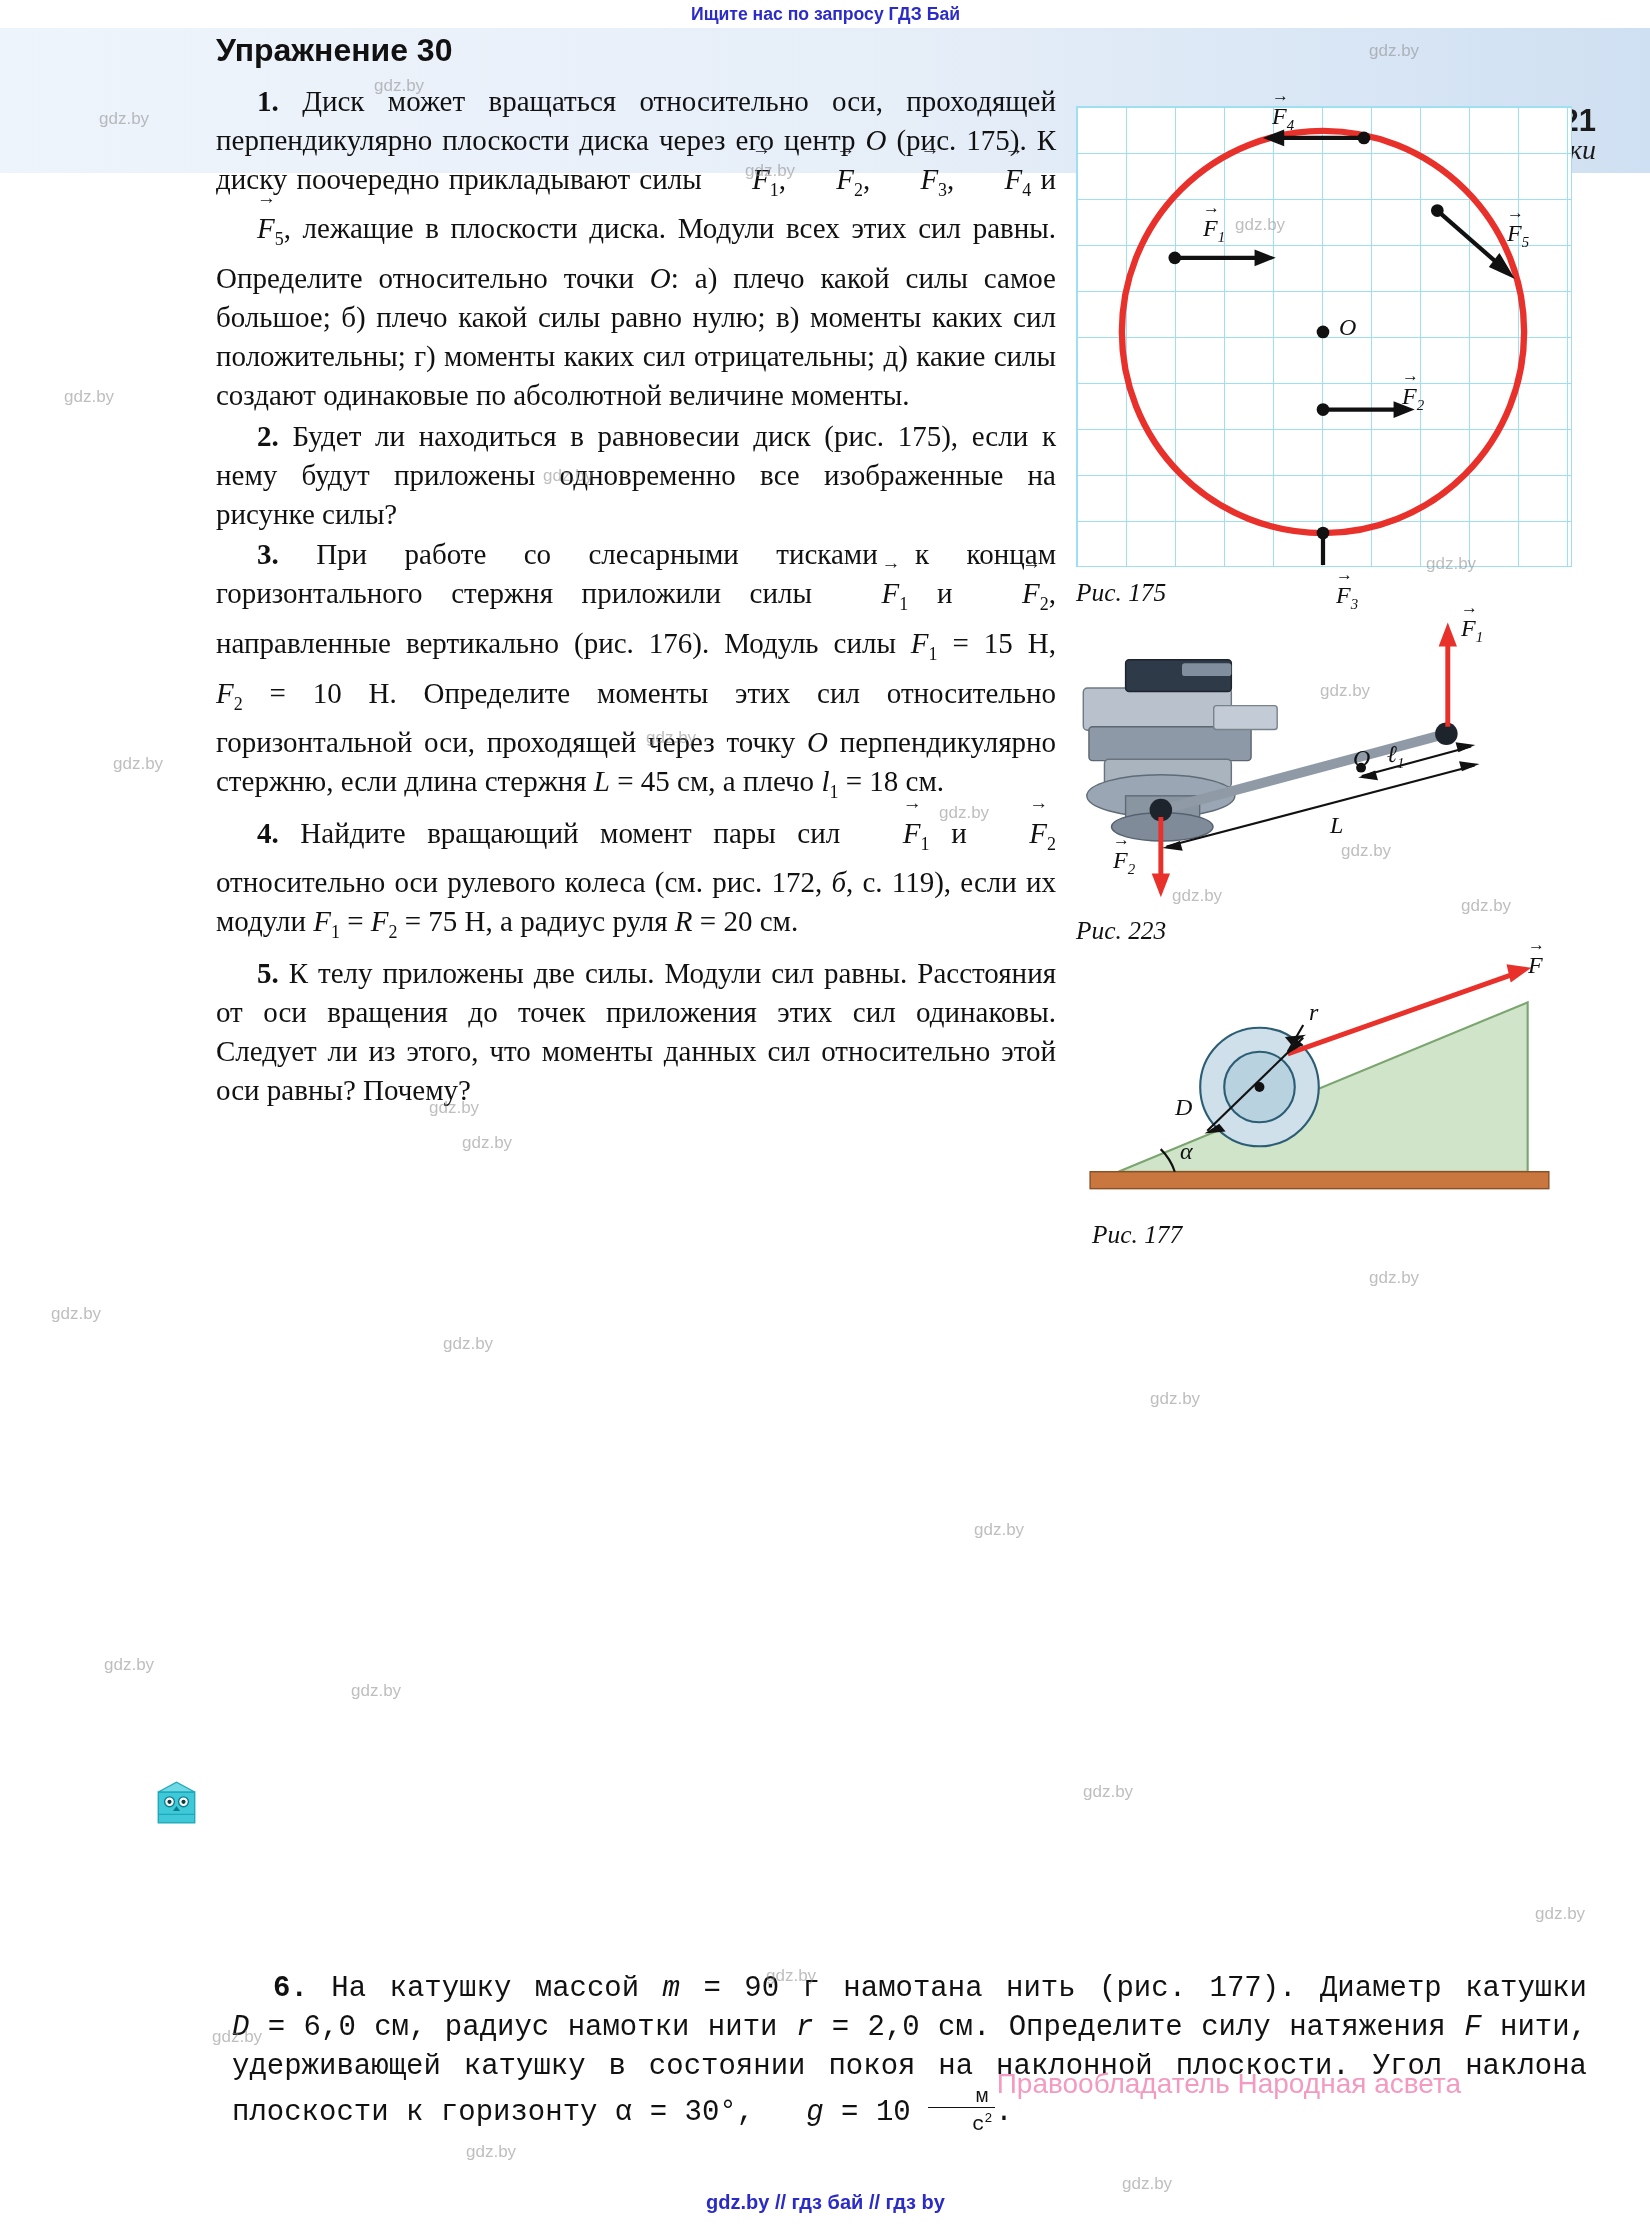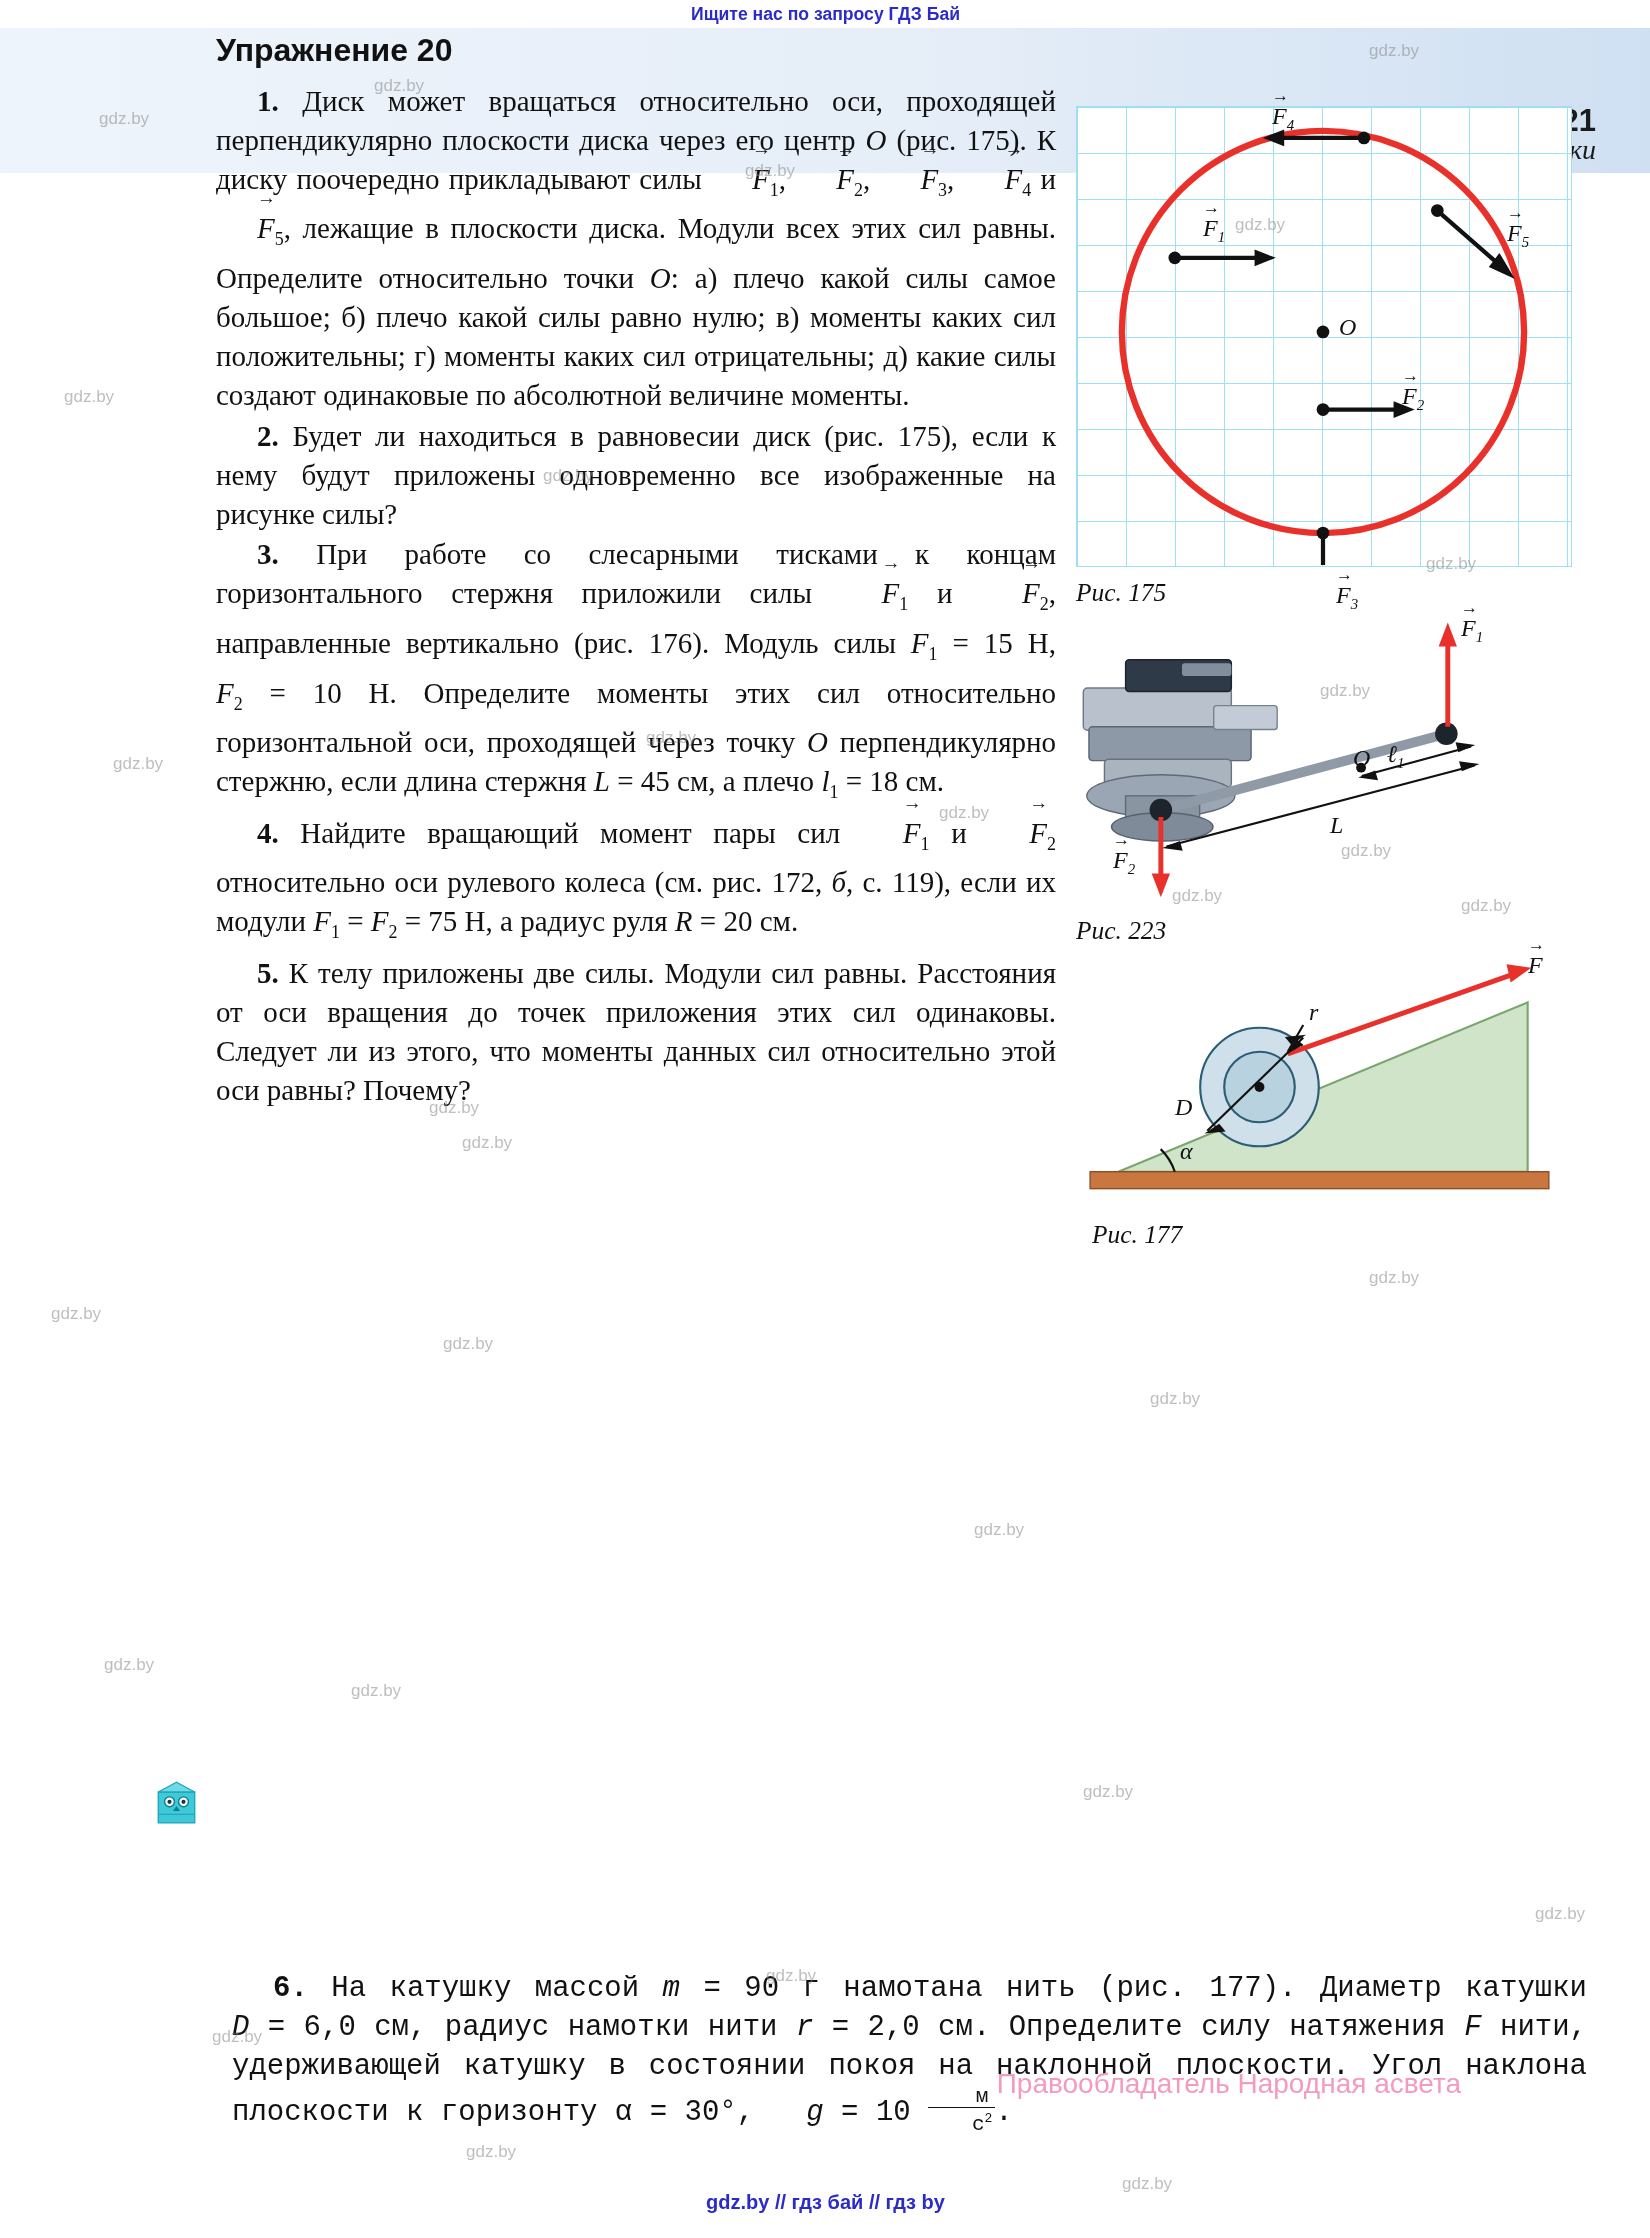--- a/index.html
+++ b/index.html
@@ -100,21 +100,21 @@
 <body>
 
 <div class="top-banner">Ищите нас по запросу ГДЗ Бай</div>
 
 <div class="header-band">
   <div class="header-right">Основы статики</div>
 </div>
 <div class="page-num" style="right:55px;top:103px;">121</div>
 
 <div class="col-left">
-  <h1 class="ex-title">Упражнение 20</h1>
+  <h1 class="ex-title">Упражнение 30</h1>
 
   <p class="para">
     <b>1.</b> Диск может вращаться относительно оси, проходящей перпендикулярно плоскости диска через его центр <span class="it">O</span> (рис.&nbsp;175). К диску поочередно прикладывают силы <span class="vec">F</span><sub>1</sub>, <span class="vec">F</span><sub>2</sub>, <span class="vec">F</span><sub>3</sub>, <span class="vec">F</span><sub>4</sub> и <span class="vec">F</span><sub>5</sub>, лежащие в плоскости диска. Модули всех этих сил равны. Определите относительно точки <span class="it">O</span>: а)&nbsp;плечо какой силы самое большое; б)&nbsp;плечо какой силы равно нулю; в)&nbsp;моменты каких сил положительны; г)&nbsp;моменты каких сил отрицательны; д)&nbsp;какие силы создают одинаковые по абсолютной величине моменты.
   </p>
 
   <p class="para">
     <b>2.</b> Будет ли находиться в равновесии диск (рис.&nbsp;175), если к нему будут приложены одновременно все изображенные на рисунке силы?
   </p>
 
   <p class="para">

